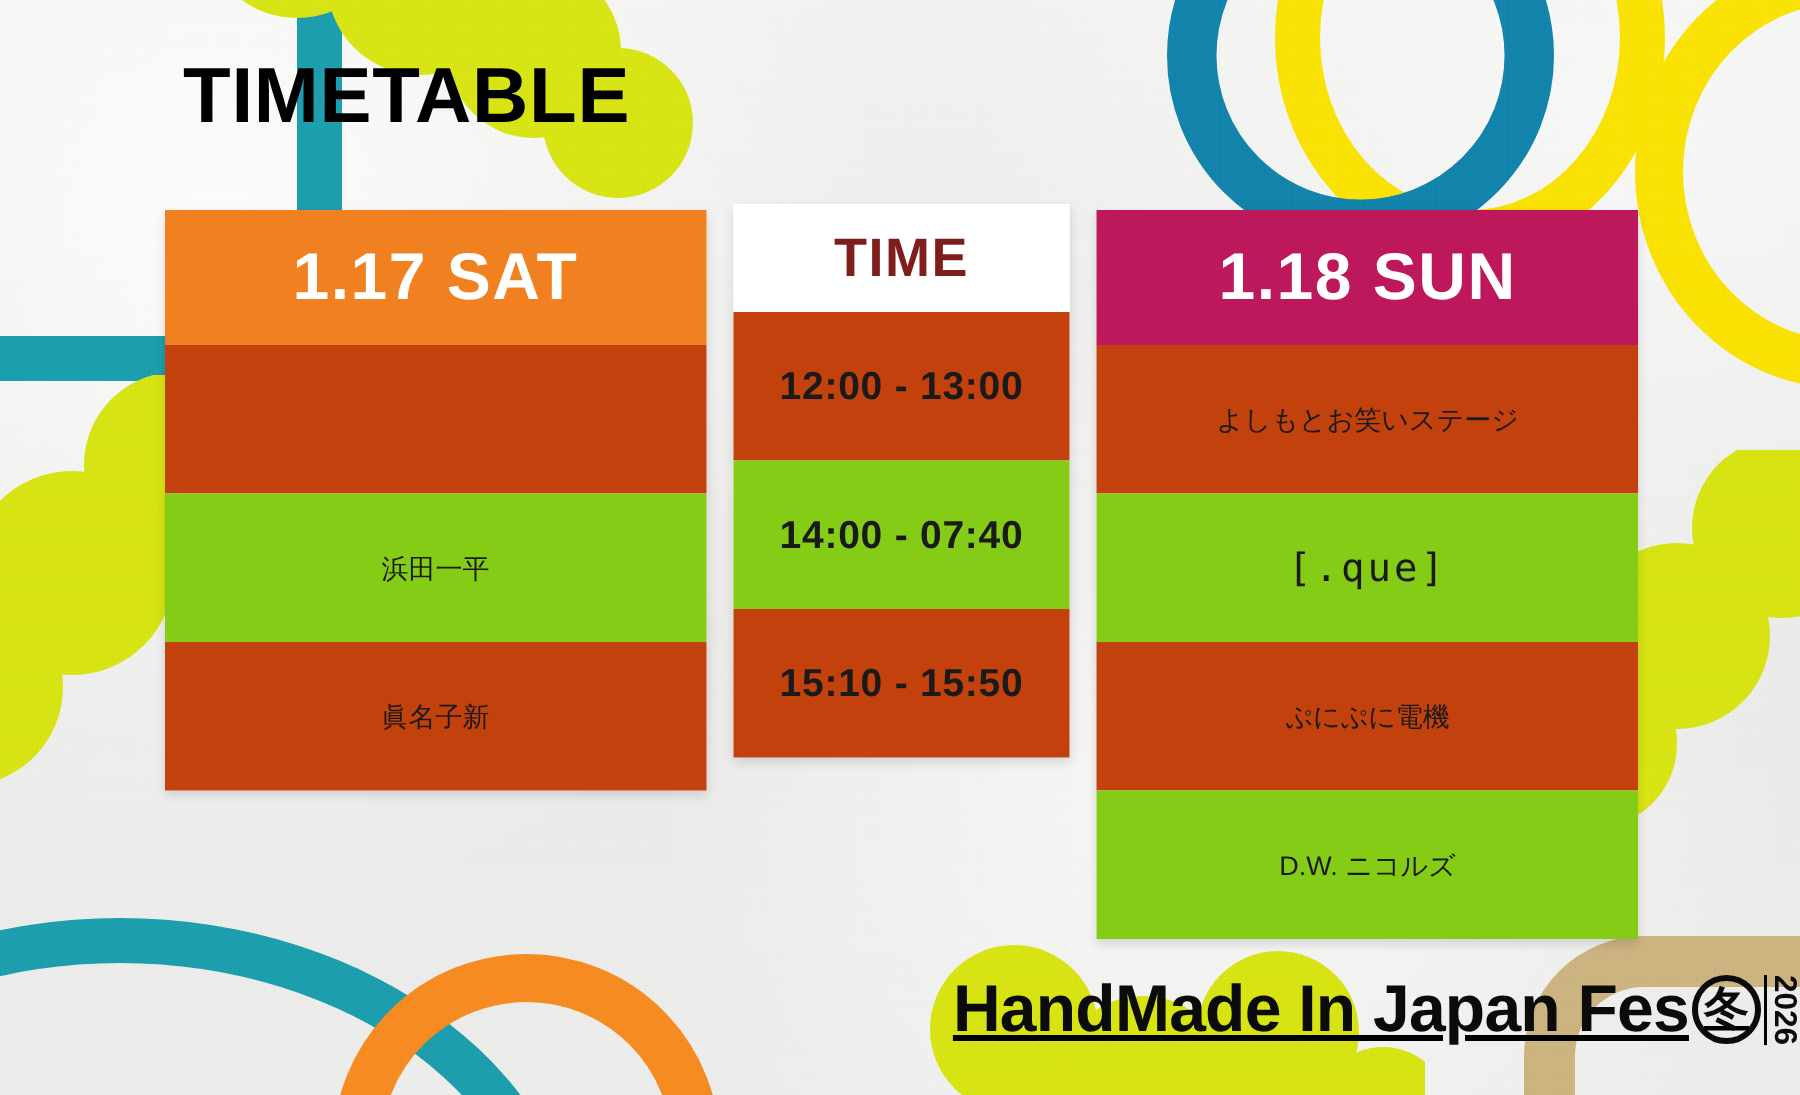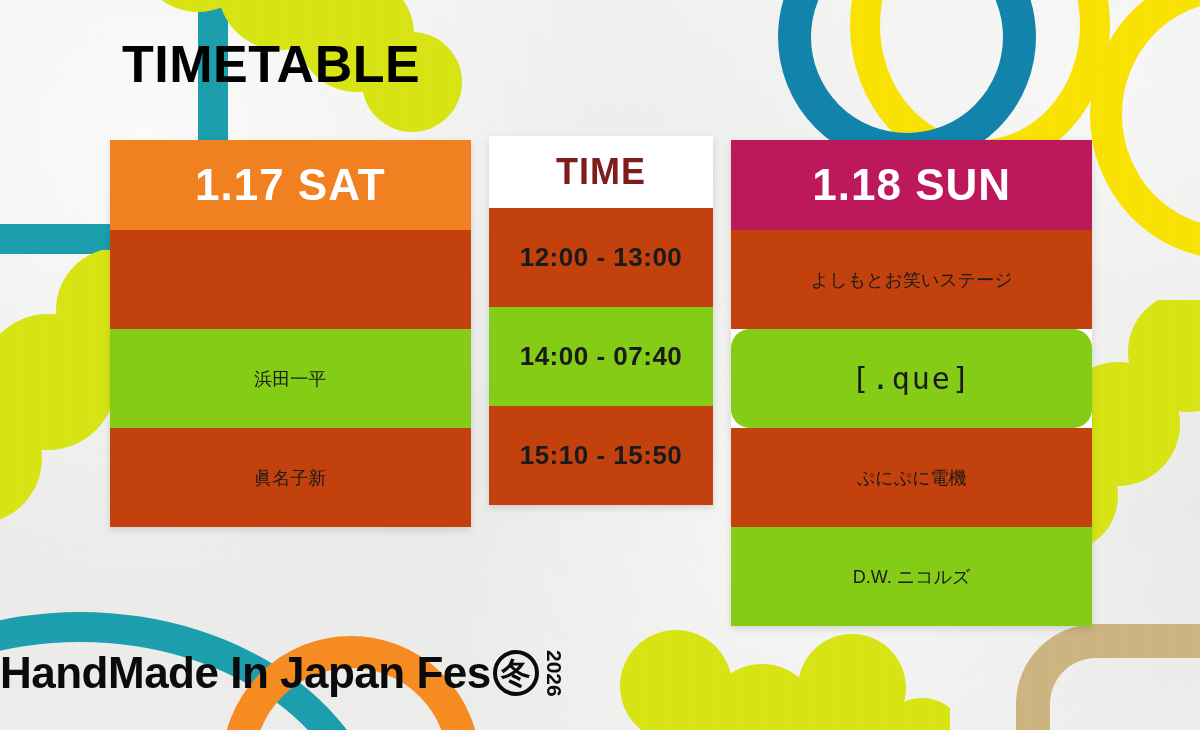--- a/index.html
+++ b/index.html
@@ -156,32 +156,33 @@
     align-items: center;
     justify-content: center;
     font-size: 18px;
     color: #1a1a1a;
     text-align: center;
     padding: 0 10px;
     box-sizing: border-box;
   }
   .cell.alt  { background: #c2410c; }
   .cell.plain{ background: #84cc16; }
-  .cell.mono { font-family: "DejaVu Sans Mono", "Liberation Mono", monospace; letter-spacing: 2px; font-size: 30px; border-radius: 19px; }
+  .cell.mono { font-family: "DejaVu Sans Mono", "Liberation Mono", monospace; letter-spacing: 2px; font-size: 26px; }
   .col-time .cell { font-size: 26px; font-weight: 700; letter-spacing: 0.5px; }
 
   
   #footer-logo {
     position: absolute;
     left: 0; right: 0;
     top: 648px;
     display: flex;
     align-items: center;
-    justify-content: flex-start;
+    justify-content: flex-end;
     z-index: 6;
+    text-decoration: underline;
   }
   #logo-wordmark {
     font-size: 44px;
     font-weight: 700;
     letter-spacing: -0.5px;
     color: #0b0b0b;
     white-space: nowrap;
   }
   #logo-kanji-badge {
     width: 46px; height: 46px;

